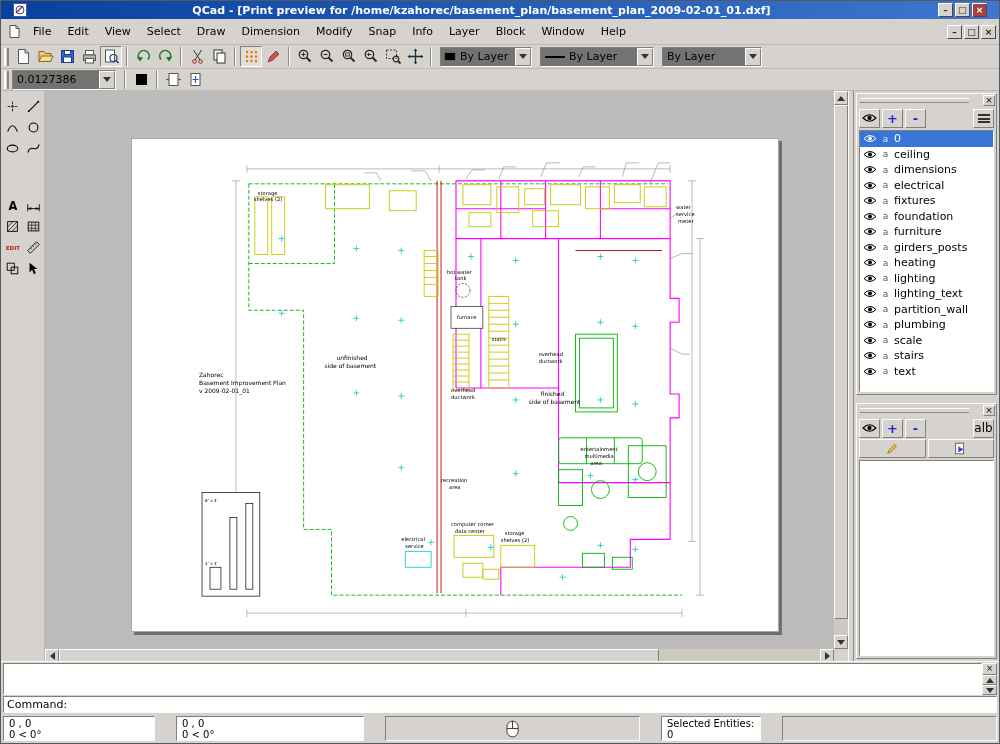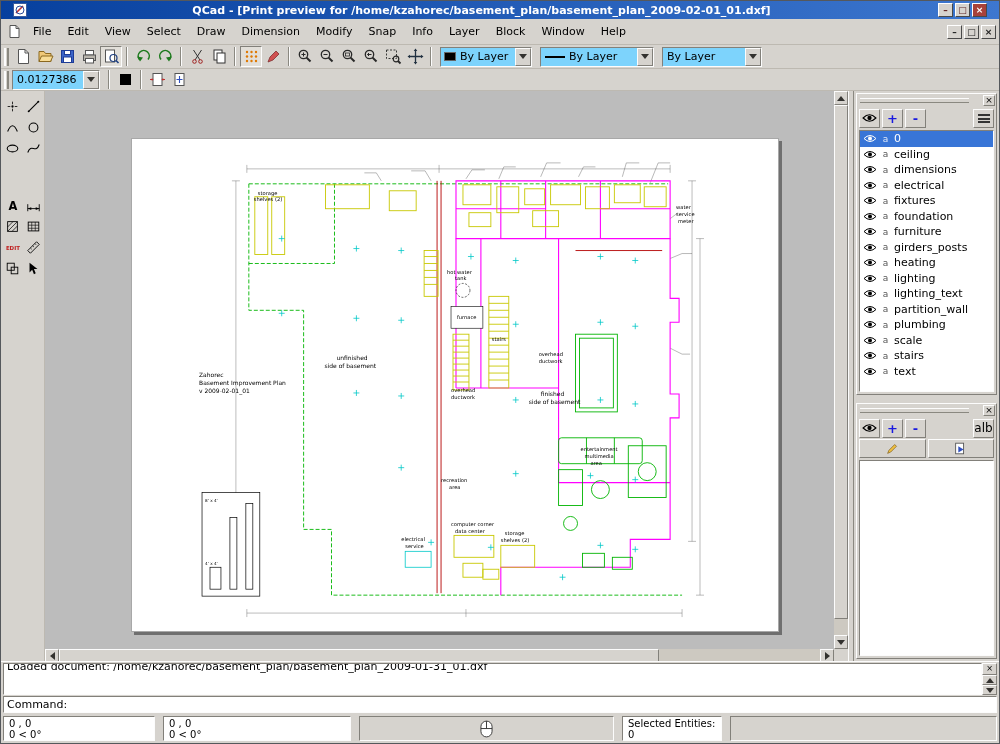--- a/index.html
+++ b/index.html
@@ -22,21 +22,21 @@
 
   
   .toolbar { display:flex; align-items:center; padding:1px 2px; border-bottom:1px solid #bdb9b1; }
   .toolbar1 { height:24px; flex:0 0 24px; }
   .toolbar2 { height:22px; flex:0 0 22px; }
   .thandle { width:5px; height:18px; margin:0 3px 0 1px; border-left:2px solid #fcfcfc; border-right:2px solid #8a8880; }
   .tsep { width:2px; height:19px; border-left:1px solid #8a8880; border-right:1px solid #fcfcfc; margin:0 4px; }
   .tbtn { width:22px; height:21px; display:flex; align-items:center; justify-content:center; border:1px solid transparent; }
   .tbtn.pressed { border-color:#82807a #fcfcfc #fcfcfc #82807a; background:#e2dfd9; }
   .tbtn svg { display:block; }
-  .combo { height:20px; background:#7dd3fc; border:1px solid; border-color:#82807a #fcfcfc #fcfcfc #82807a; display:flex; align-items:center; margin:0 4px; }
+  .combo { height:20px; background:#737373; border:1px solid; border-color:#82807a #fcfcfc #fcfcfc #82807a; display:flex; align-items:center; margin:0 4px; }
   .combo .cval { flex:1; padding:0 4px; white-space:nowrap; overflow:hidden; font-size:11px; }
   .combo .cbtn { width:16px; height:18px; background:#d6d3ce; border:1px solid; border-color:#fcfcfc #82807a #82807a #fcfcfc; display:flex; align-items:center; justify-content:center; }
   .tri-down { width:0; height:0; border-left:4px solid transparent; border-right:4px solid transparent; border-top:5px solid #33322f; }
   .tri-up { width:0; height:0; border-left:4px solid transparent; border-right:4px solid transparent; border-bottom:5px solid #33322f; }
   .tri-left { width:0; height:0; border-top:4px solid transparent; border-bottom:4px solid transparent; border-right:5px solid #33322f; }
   .tri-right { width:0; height:0; border-top:4px solid transparent; border-bottom:4px solid transparent; border-left:5px solid #33322f; }
   .swatch { width:12px; height:9px; background:#000; margin-left:3px; border:1px solid #666; }
   .wline { width:20px; height:2px; background:#000; margin-left:4px; }
 
   
@@ -86,21 +86,21 @@
   .cmd-log-wrap { height:32px; display:flex; }
   .cmd-log { flex:1; background:#fff; border:1px solid; border-color:#82807a #fcfcfc #fcfcfc #82807a; overflow:hidden; font-size:11px; line-height:13px; padding:0 3px; }
   .cmd-log-inner { margin-top:-4px; white-space:nowrap; }
   .cmd-side { width:15px; display:flex; flex-direction:column; }
   .cmd-close { height:12px; background:#d6d3ce; border:1px solid; border-color:#fcfcfc #82807a #82807a #fcfcfc; font-size:8px; line-height:9px; text-align:center; }
   .cmd-sb { flex:1; background:#cdc9c1; display:flex; flex-direction:column; justify-content:space-between; }
   .cmd-sb .sb-arrow { position:static; width:15px; height:10px; }
   .cmd-input { height:17px; margin-top:1px; background:#fff; border:1px solid; border-color:#82807a #fcfcfc #fcfcfc #82807a; font-family:"DejaVu Sans","Liberation Sans",sans-serif; font-size:11px; padding:0 3px; width:100%; }
 
   
-  .statusbar { height:29px; flex:0 0 29px; display:flex; align-items:stretch; padding:2px 2px; gap:8px; }
+  .statusbar { height:29px; flex:0 0 29px; display:flex; align-items:stretch; padding:2px 2px; gap:21px; }
   .sb-cell { background:#fff; border:1px solid; border-color:#82807a #fcfcfc #fcfcfc #82807a; font-size:10px; line-height:11px; padding:1px 5px; white-space:nowrap; overflow:hidden; }
   .sb-cell.graycell { background:#d6d3ce; display:flex; align-items:center; justify-content:center; }
   .cell-abs { width:152px; }
   .cell-rel { width:188px; }
   .cell-mouse { width:255px; }
   .cell-sel { width:100px; }
   .cell-fill { flex:1; background:#d6d3ce; }
 </style>
 </head>
 <body>
@@ -275,21 +275,21 @@
     <span class="combo" style="width:100px">
         <span class="cval">By Layer</span>
         <span class="cbtn">
           <span class="tri-down"></span>
         </span>
       </span>
   </div>
 
   <div class="toolbar toolbar2">
     <span class="thandle"></span>
-    <span class="combo" style="width:88px;margin-left:0">
+    <span class="combo" style="width:104px;margin-left:0">
         <span class="cval">0.0127386</span>
         <span class="cbtn">
           <span class="tri-down"></span>
         </span>
       </span>
     <span class="tsep"></span>
     <span class="tbtn">
         <svg width="17" height="17" viewBox="0 0 17 17">
           <rect x="3" y="3" width="11" height="11" fill="#000"></rect>
         </svg>
@@ -713,21 +713,20 @@
         </div>
         <div class="list"></div>
       </div>
     </div>
   </div>
 
   <div class="cmd-dock">
     <div class="cmd-log-wrap">
       <div class="cmd-log">
         <div class="cmd-log-inner">
-          <div>Loaded document: /home/kzahorec/basement_plan/basement_plan_2009-01-31_01.dxf</div>
         </div>
       </div>
       <div class="cmd-side">
         <span class="cmd-close">×</span>
         <div class="cmd-sb">
           <span class="sb-arrow">
               <span class="tri-up"></span>
             </span>
           <span class="sb-arrow">
               <span class="tri-down"></span>

